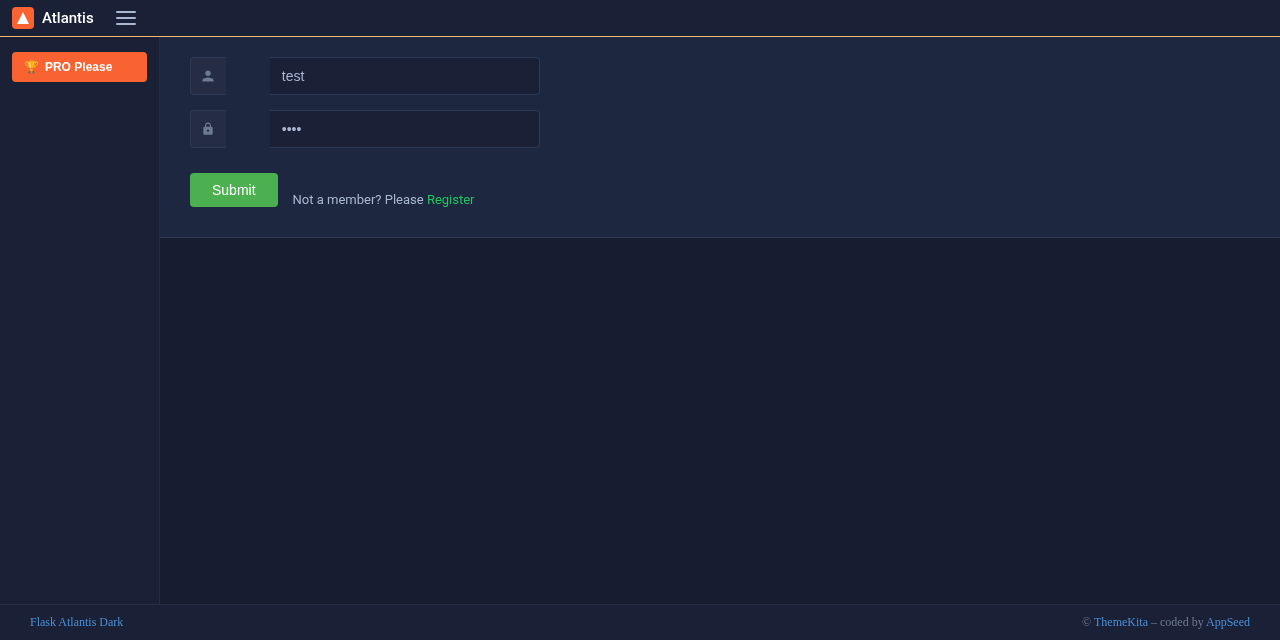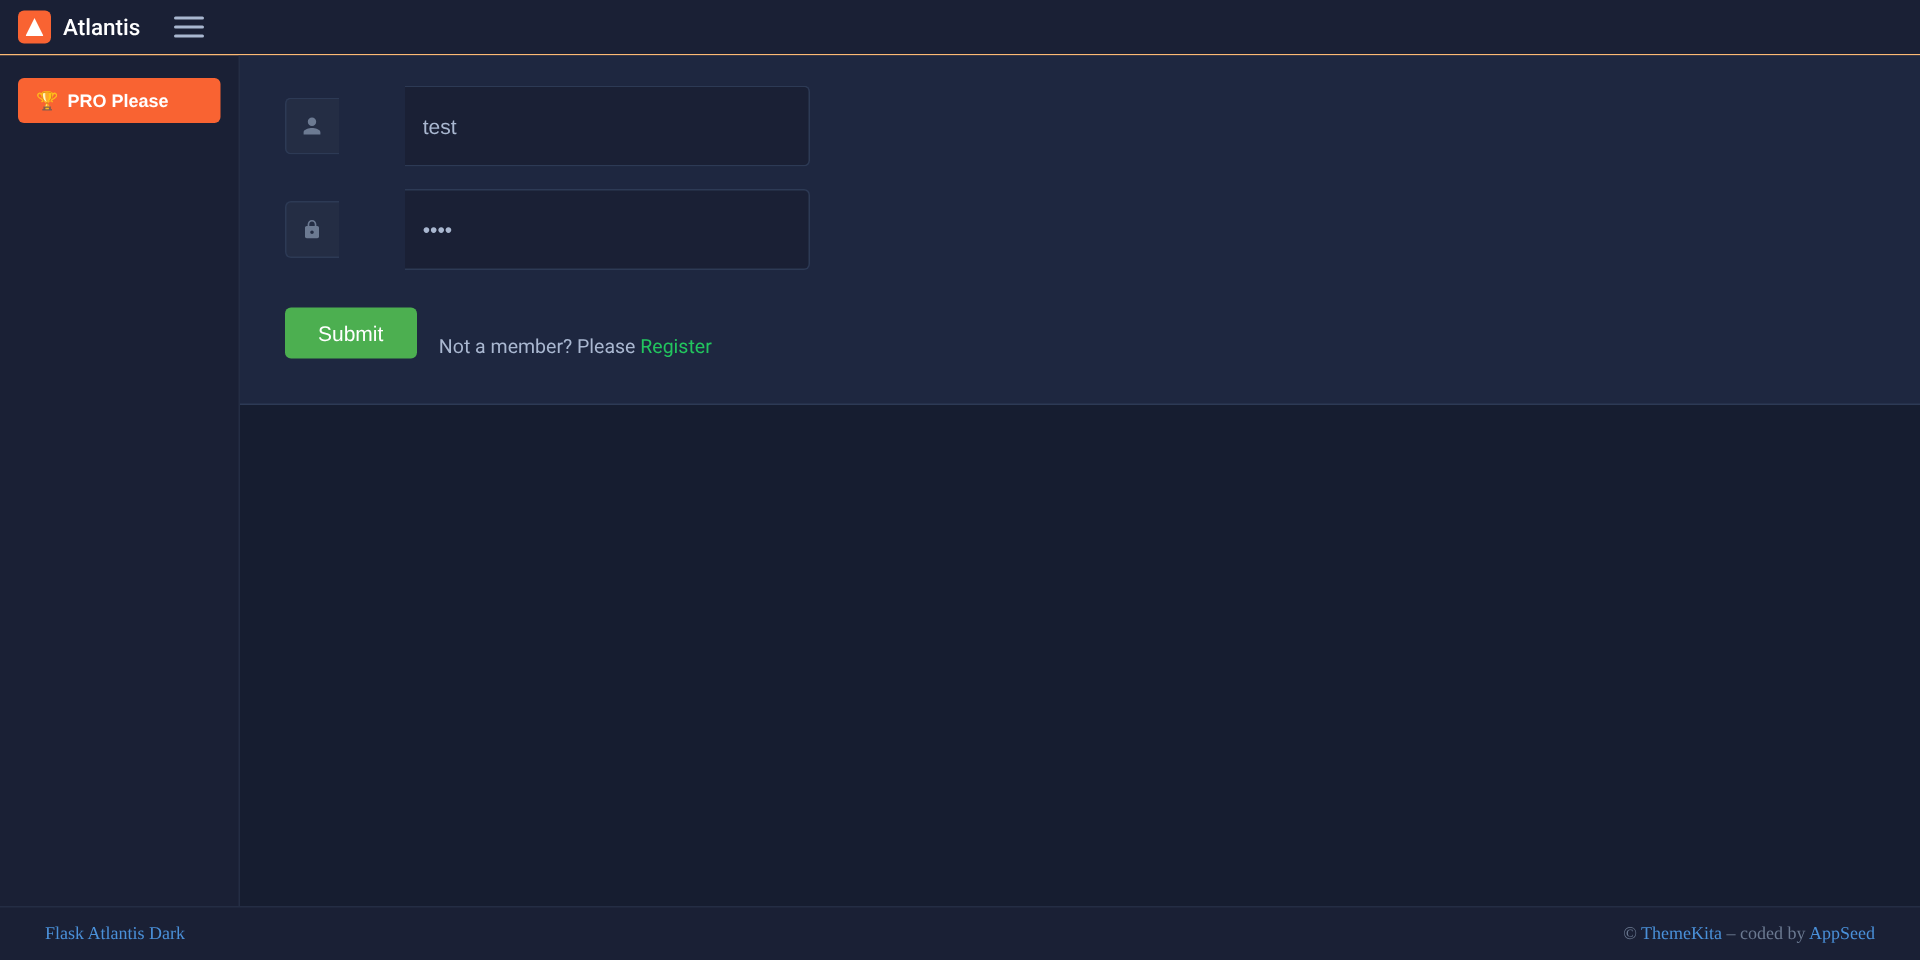--- a/index.html
+++ b/index.html
@@ -160,21 +160,21 @@
       font-size: 14px;
     }
 
     .form-input {
       background-color: #1a2035;
       border: 1px solid #2d3a55;
       border-left: none;
       color: #a9b7d0;
       padding: 8px 12px;
       font-size: 14px;
-      height: 54px;
+      height: 38px;
       width: 300px;
       border-radius: 0 4px 4px 0;
       outline: none;
       margin-left: 44px;
     }
 
     .form-actions {
       display: flex;
       align-items: flex-end;
       gap: 15px;

